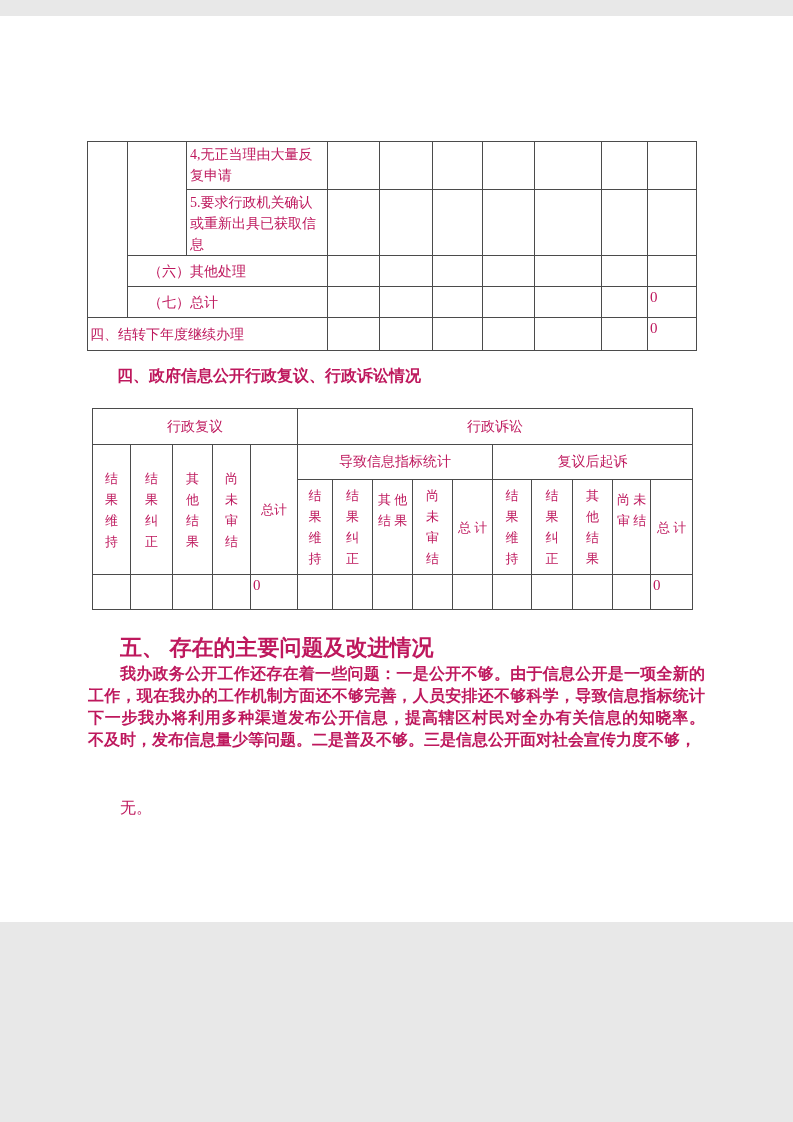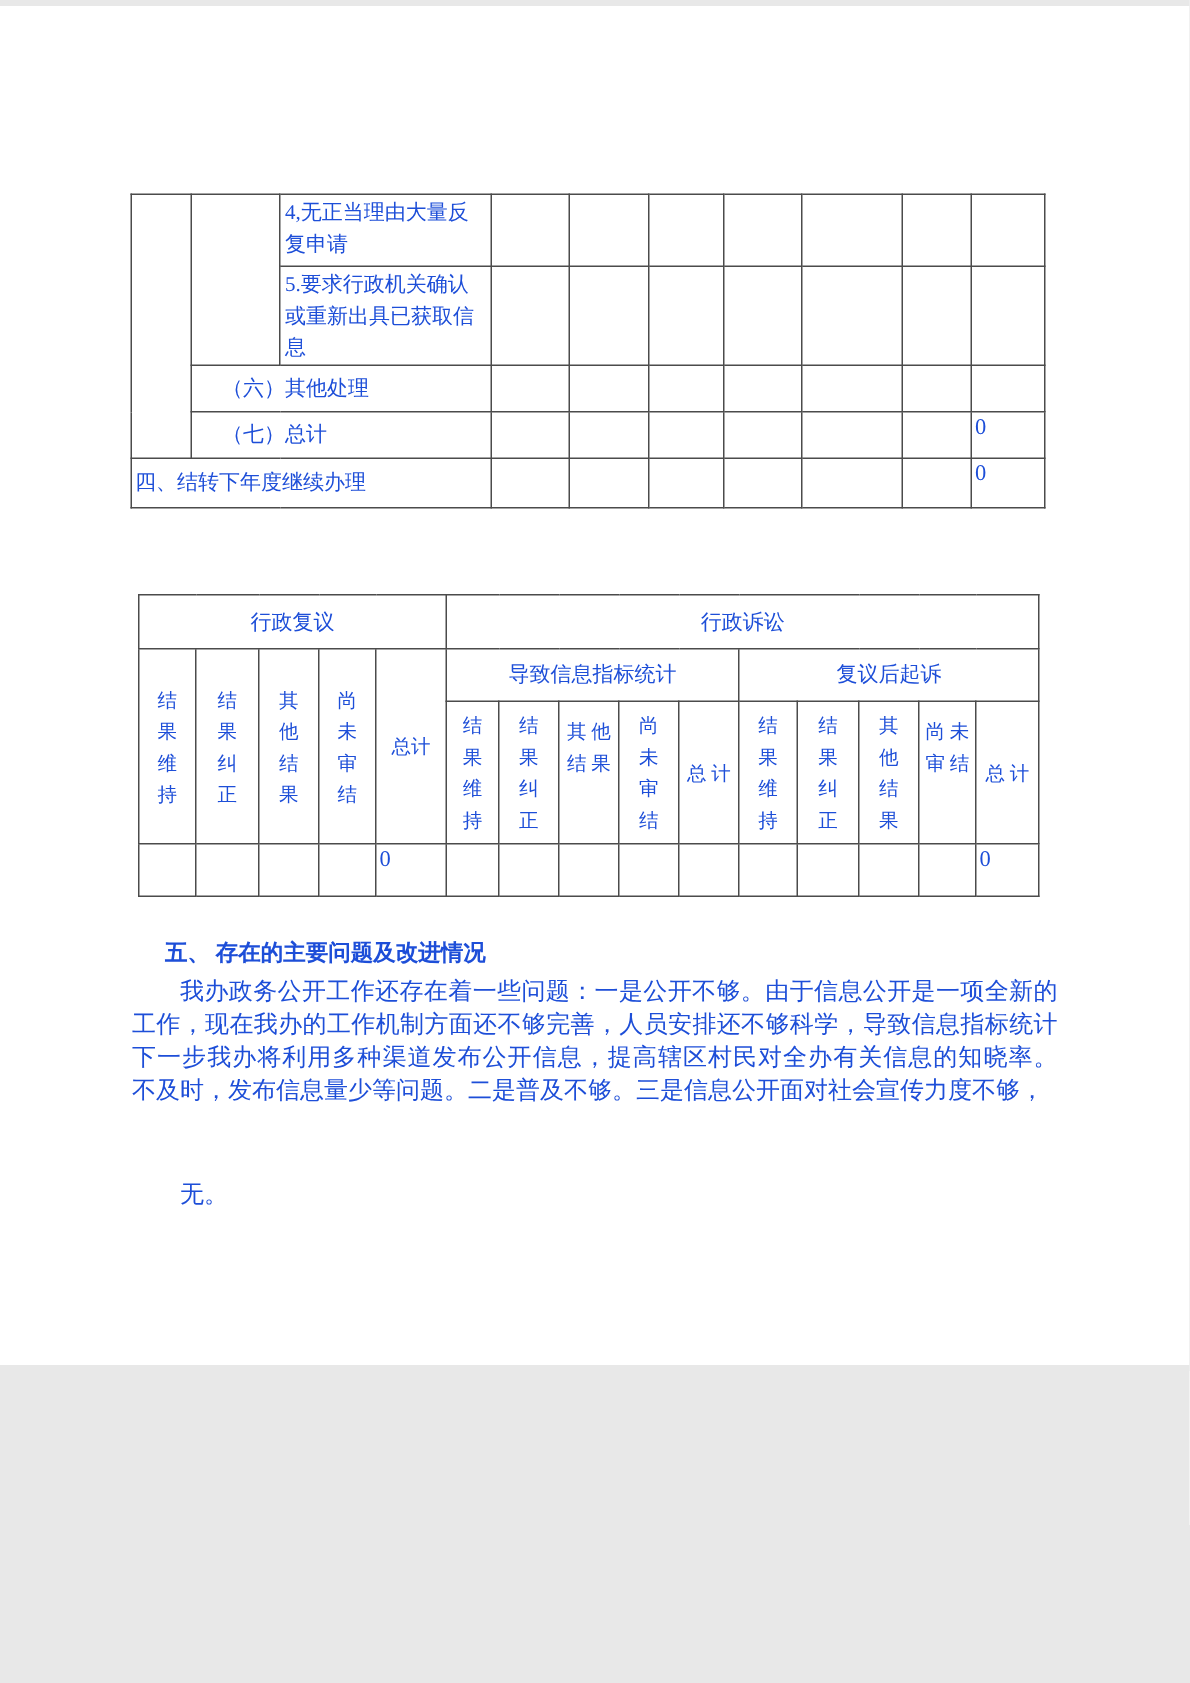--- a/index.html
+++ b/index.html
@@ -1,23 +1,23 @@
 <!DOCTYPE html>
 <html><head>
 <meta charset="utf-8">
 <style>
   html,body{margin:0;padding:0;background:#e8e8e8;}
   .page{
     position:relative;
     width:793px;height:906px;
     background:#ffffff;
     font-family:"Liberation Serif","DejaVu Serif",serif;
-    color:#1d4ed8;
+    color:#be185d;
     overflow:hidden;
-    margin:4px auto;
+    margin:16px auto;
   }
   table{border-collapse:collapse;table-layout:fixed;position:absolute;}
   td{border:1px solid #4b4b4b;padding:0;overflow:hidden;}
 
   
   .t1{left:87px;top:125px;width:609px;}
   .t1 tr.r1{height:48px;}
   .t1 tr.r2{height:64px;}
   .t1 tr.r3{height:31px;}
   .t1 tr.r4{height:31px;}
@@ -25,23 +25,23 @@
   .t1 td{font-size:14px;}
   .t1 td.lbl{vertical-align:top;text-align:left;line-height:21px;padding:2px 4px 0 3px;}
   .t1 td.mid{vertical-align:middle;padding-top:0;}
   .t1 td.ind{padding-left:20px;}
   .t1 td.c4{padding-left:2px;}
   .t1 td.val{vertical-align:top;text-align:left;font-size:15px;line-height:17px;padding:2px 0 0 2px;}
 
   
   .h{position:absolute;font-weight:700;font-size:16px;line-height:20px;white-space:nowrap;}
   .h4{left:117px;top:350px;}
-  .h5{left:110px;top:622px;font-size:15px;}
+  .h5{left:120px;top:622px;font-size:22px;}
   .h6{left:118px;top:748px;font-size:17px;}
-  .para{position:absolute;left:88px;top:647px;width:617px;font-size:16px;}
+  .para{position:absolute;left:88px;top:647px;width:617px;font-size:16px;font-weight:bold;}
   .para div{line-height:22px;text-align:justify;text-align-last:justify;white-space:nowrap;}
   .para div:first-child{text-indent:32px;}
   .para div:last-child{text-align-last:left;}
   .none-text{position:absolute;left:120px;top:782px;font-size:16px;}
   .footer{position:absolute;left:122px;top:1034px;font-size:16px;letter-spacing:1px;}
 
   
   .t2{left:92px;top:392px;width:600px;}
   .t2 tr.g{height:36px;padding-left:43px;}
   .t2 tr.sg{height:35px;}
@@ -120,20 +120,21 @@
           <td></td>
       <td></td>
           <td></td>
       <td></td>
           <td></td>
       <td class="val">0</td>
     </tr>
   </tbody>
     </table>
 
+  <div class="h h4">四、政府信息公开行政复议、行政诉讼情况</div>
 
   <table class="t2">
     <colgroup>
       <col style="width:38px">
         <col style="width:42px">
         <col style="width:40px">
         <col style="width:38px">
         <col style="width:47px">
       <col style="width:35px">
         <col style="width:40px">

